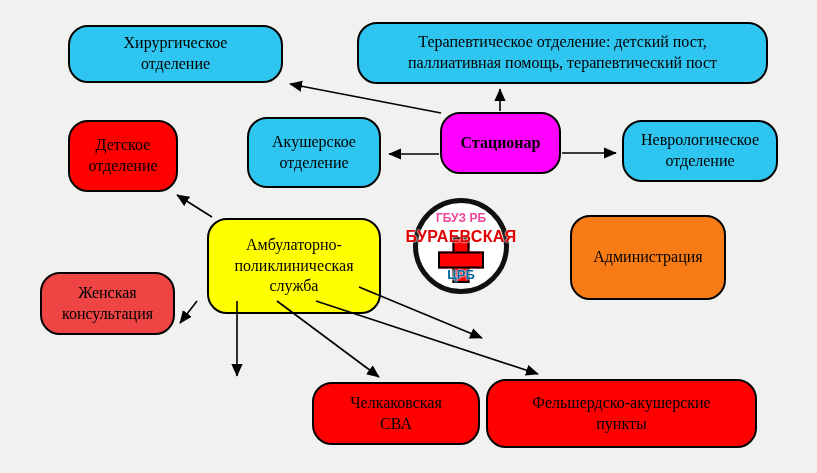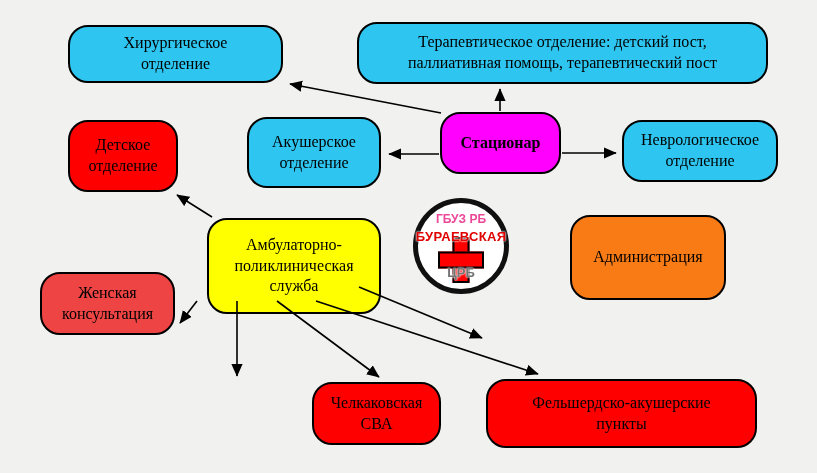--- a/index.html
+++ b/index.html
@@ -24,41 +24,41 @@
   .n-therapy        { left:357px; top:22px;  width:411px; height:62px;justify-content:center; }
   .n-children       { left:68px;  top:120px; width:110px; height:72px; }
   .n-obstetric      { left:247px; top:117px; width:134px; height:71px; }
   .n-stationary     { left:440px; top:112px; width:121px; height:62px;font-weight:bold; }
   .n-neurology      { left:622px; top:120px; width:156px; height:62px; }
   .n-ambulatory     { left:183px; top:218px; width:174px; height:96px;margin-left:24px; }
   .n-administration { left:570px; top:215px; width:156px; height:85px; }
   .n-women          { left:40px;  top:272px; width:135px; height:63px; }
   .n-polyclinic     { left:487px; top:324px; width:146px; height:36px; }
   .n-emergency      { left:68px;  top:382px; width:216px; height:68px; }
-  .n-chelkakovo     { left:312px; top:382px; width:129px; height:63px; }
+  .n-chelkakovo     { left:312px; top:382px; width:168px; height:63px; }
   .n-feldsher       { left:486px; top:379px; width:271px; height:69px; }
 
   .arrows { position:absolute; left:0; top:0; width:817px; height:473px; pointer-events:none; z-index:2; }
   .edge { stroke:#000; stroke-width:1.6; }
 
   
   .logo {
     position:absolute; left:413px; top:198px; width:96px; height:96px;
     border-radius:50%; background:#fff; border:5px solid #101010;
     display:flex; flex-direction:column; align-items:center; justify-content:center;
     font-family:"Liberation Sans", sans-serif; font-weight:bold;
     z-index:3; text-align:center;
   }
   .logo-cross { position:absolute; left:50%; top:57px; transform:translate(-50%,-50%); width:46px; height:46px; z-index:0; }
   .logo-cross .bar-v { position:absolute; left:50%; top:0; transform:translateX(-50%); width:17px; height:46px; border:2px solid #000; }
   .logo-cross .bar-h { position:absolute; top:50%; left:0; transform:translateY(-50%); width:46px; height:17px; border:2px solid #000; }
   .logo-line { position:relative; z-index:1; text-shadow:0 0 2px #fff, 0 0 2px #fff; }
   .logo-line-1 { font-size:12px; color:#ec4899; margin-bottom:3px; }
-  .logo-line-2 { font-size:13px; color:#e00000; margin-bottom:21px; letter-spacing:0.3px; }
-  .logo-line-3 { font-size:13px; color:#737373; }
+  .logo-line-2 { font-size:16px; color:#e00000; margin-bottom:21px; letter-spacing:0.3px; }
+  .logo-line-3 { font-size:13px; color:#0369a1; }
 </style>
 </head>
 <body>
 
 <div class="canvas">
 
   <div class="node n-surgery" style="background:#2ec6f0">
     <span>Хирургическое
 отделение</span>
   </div>

